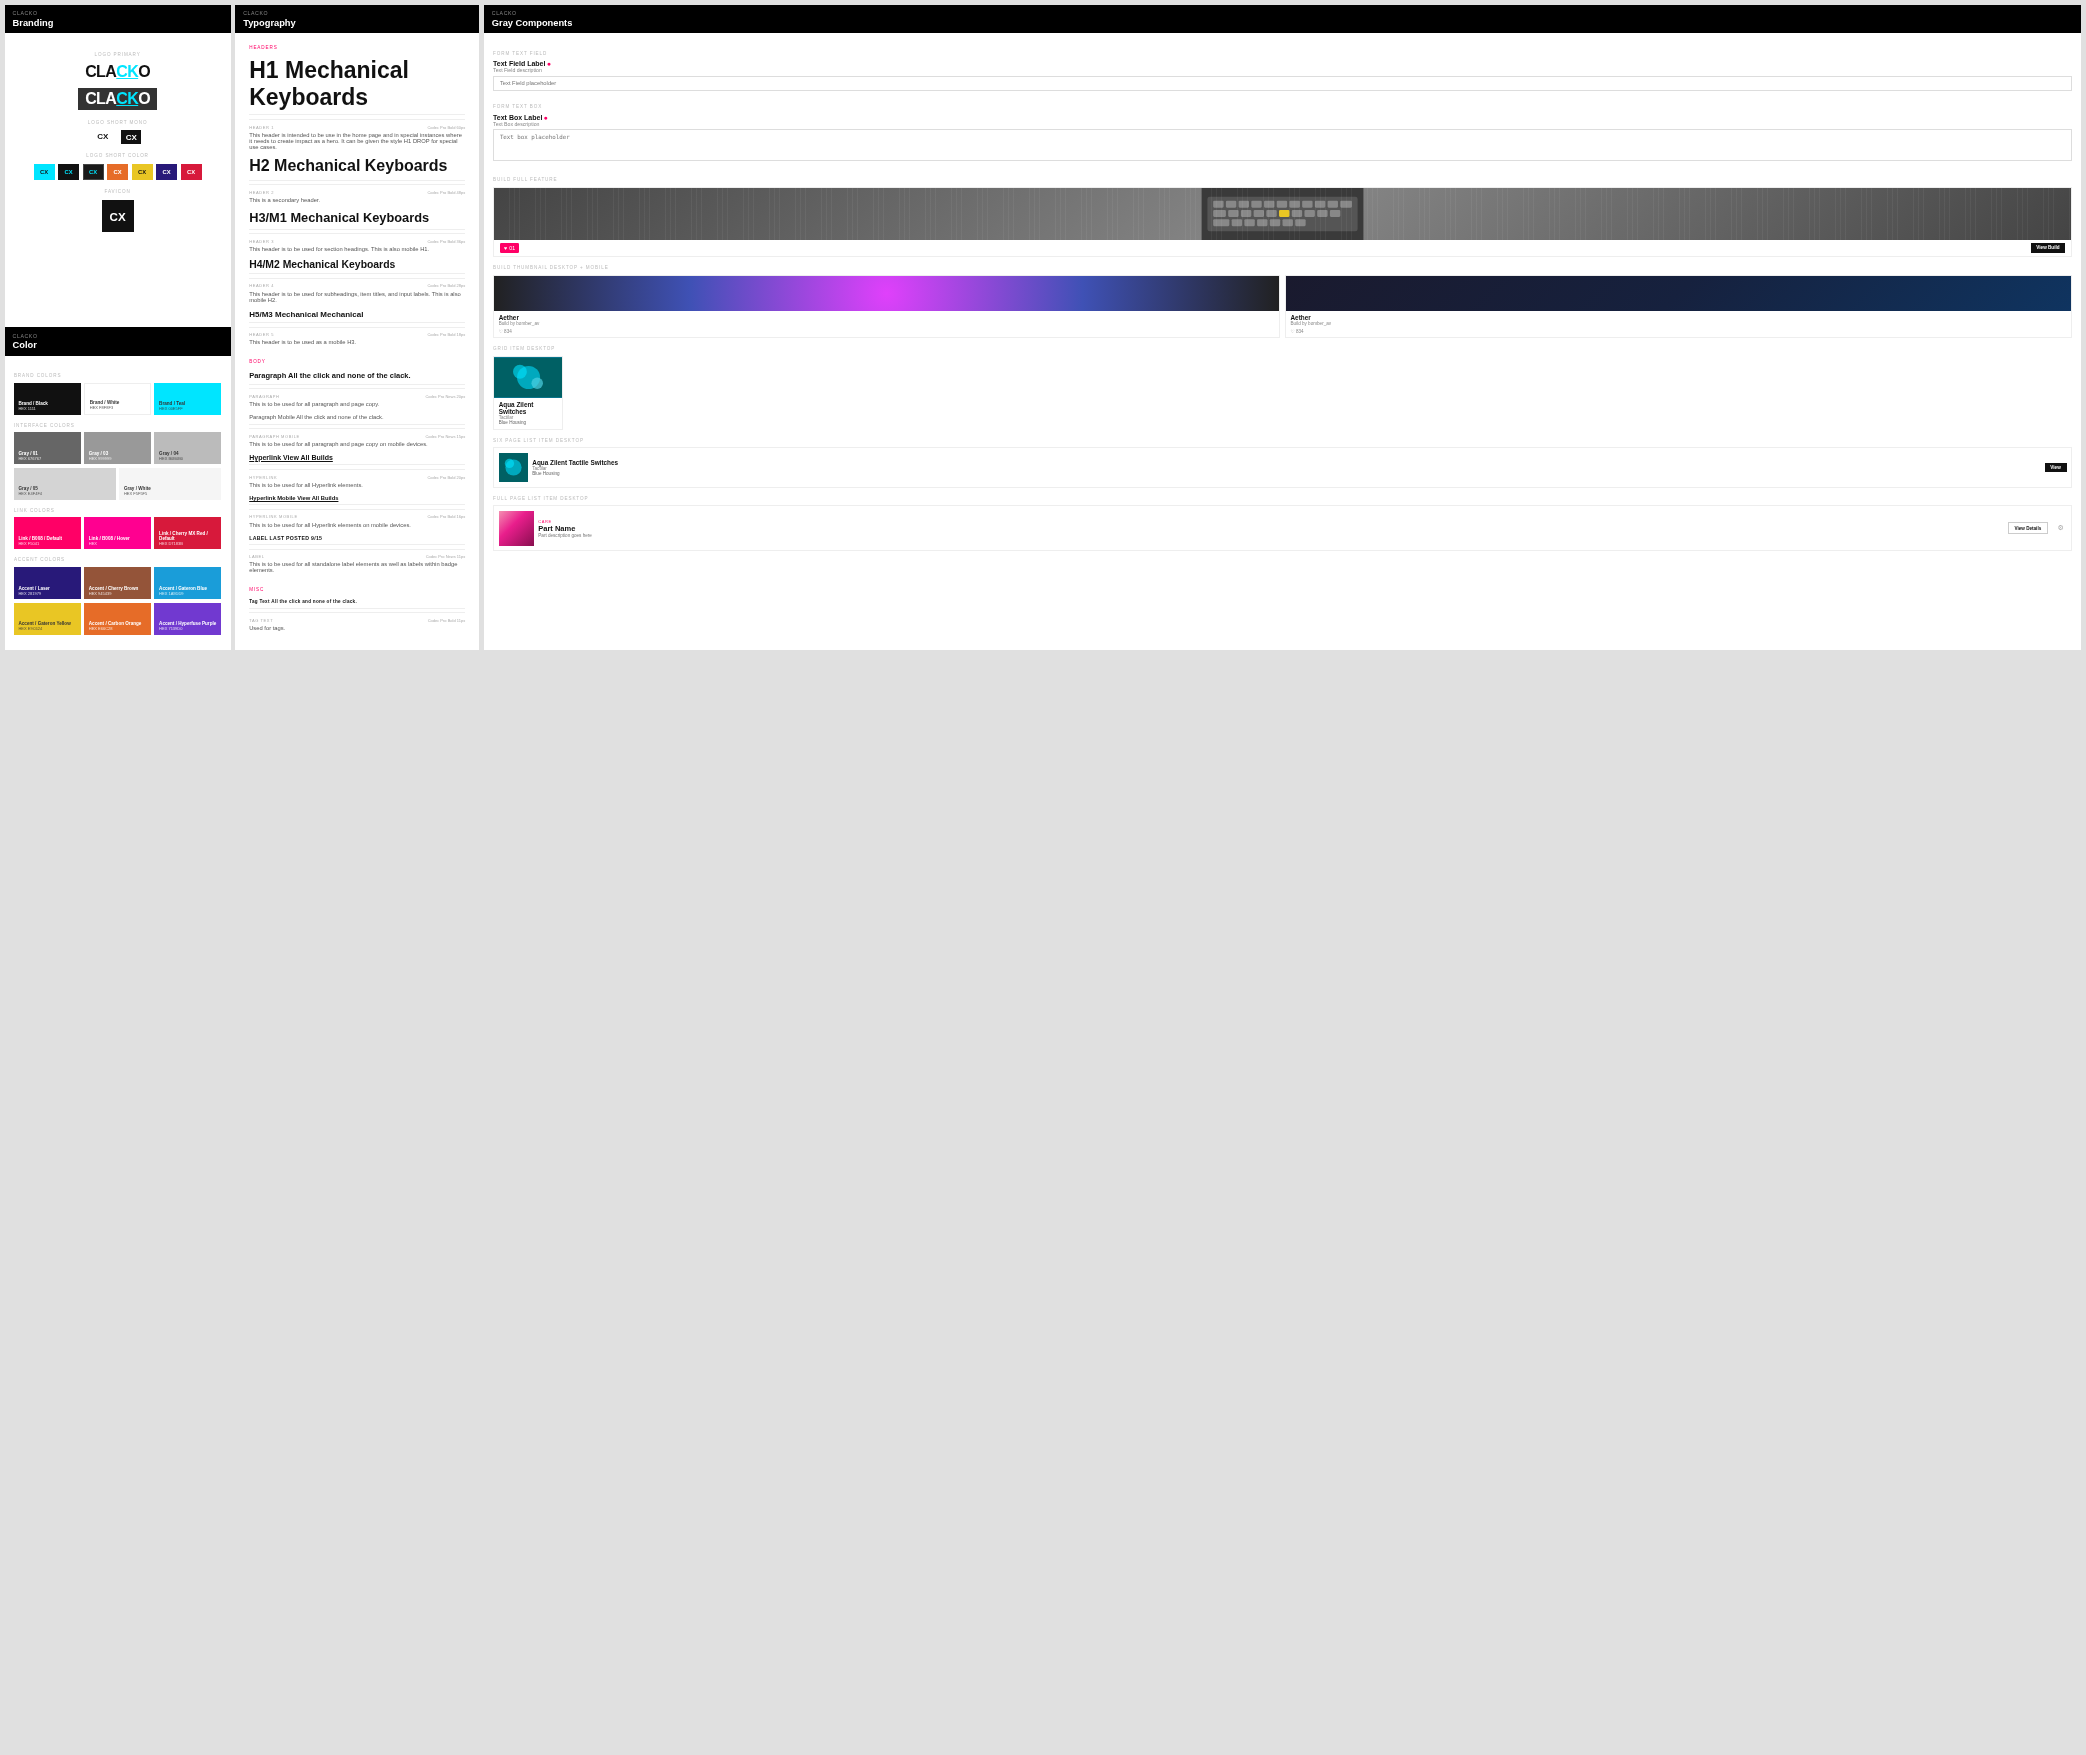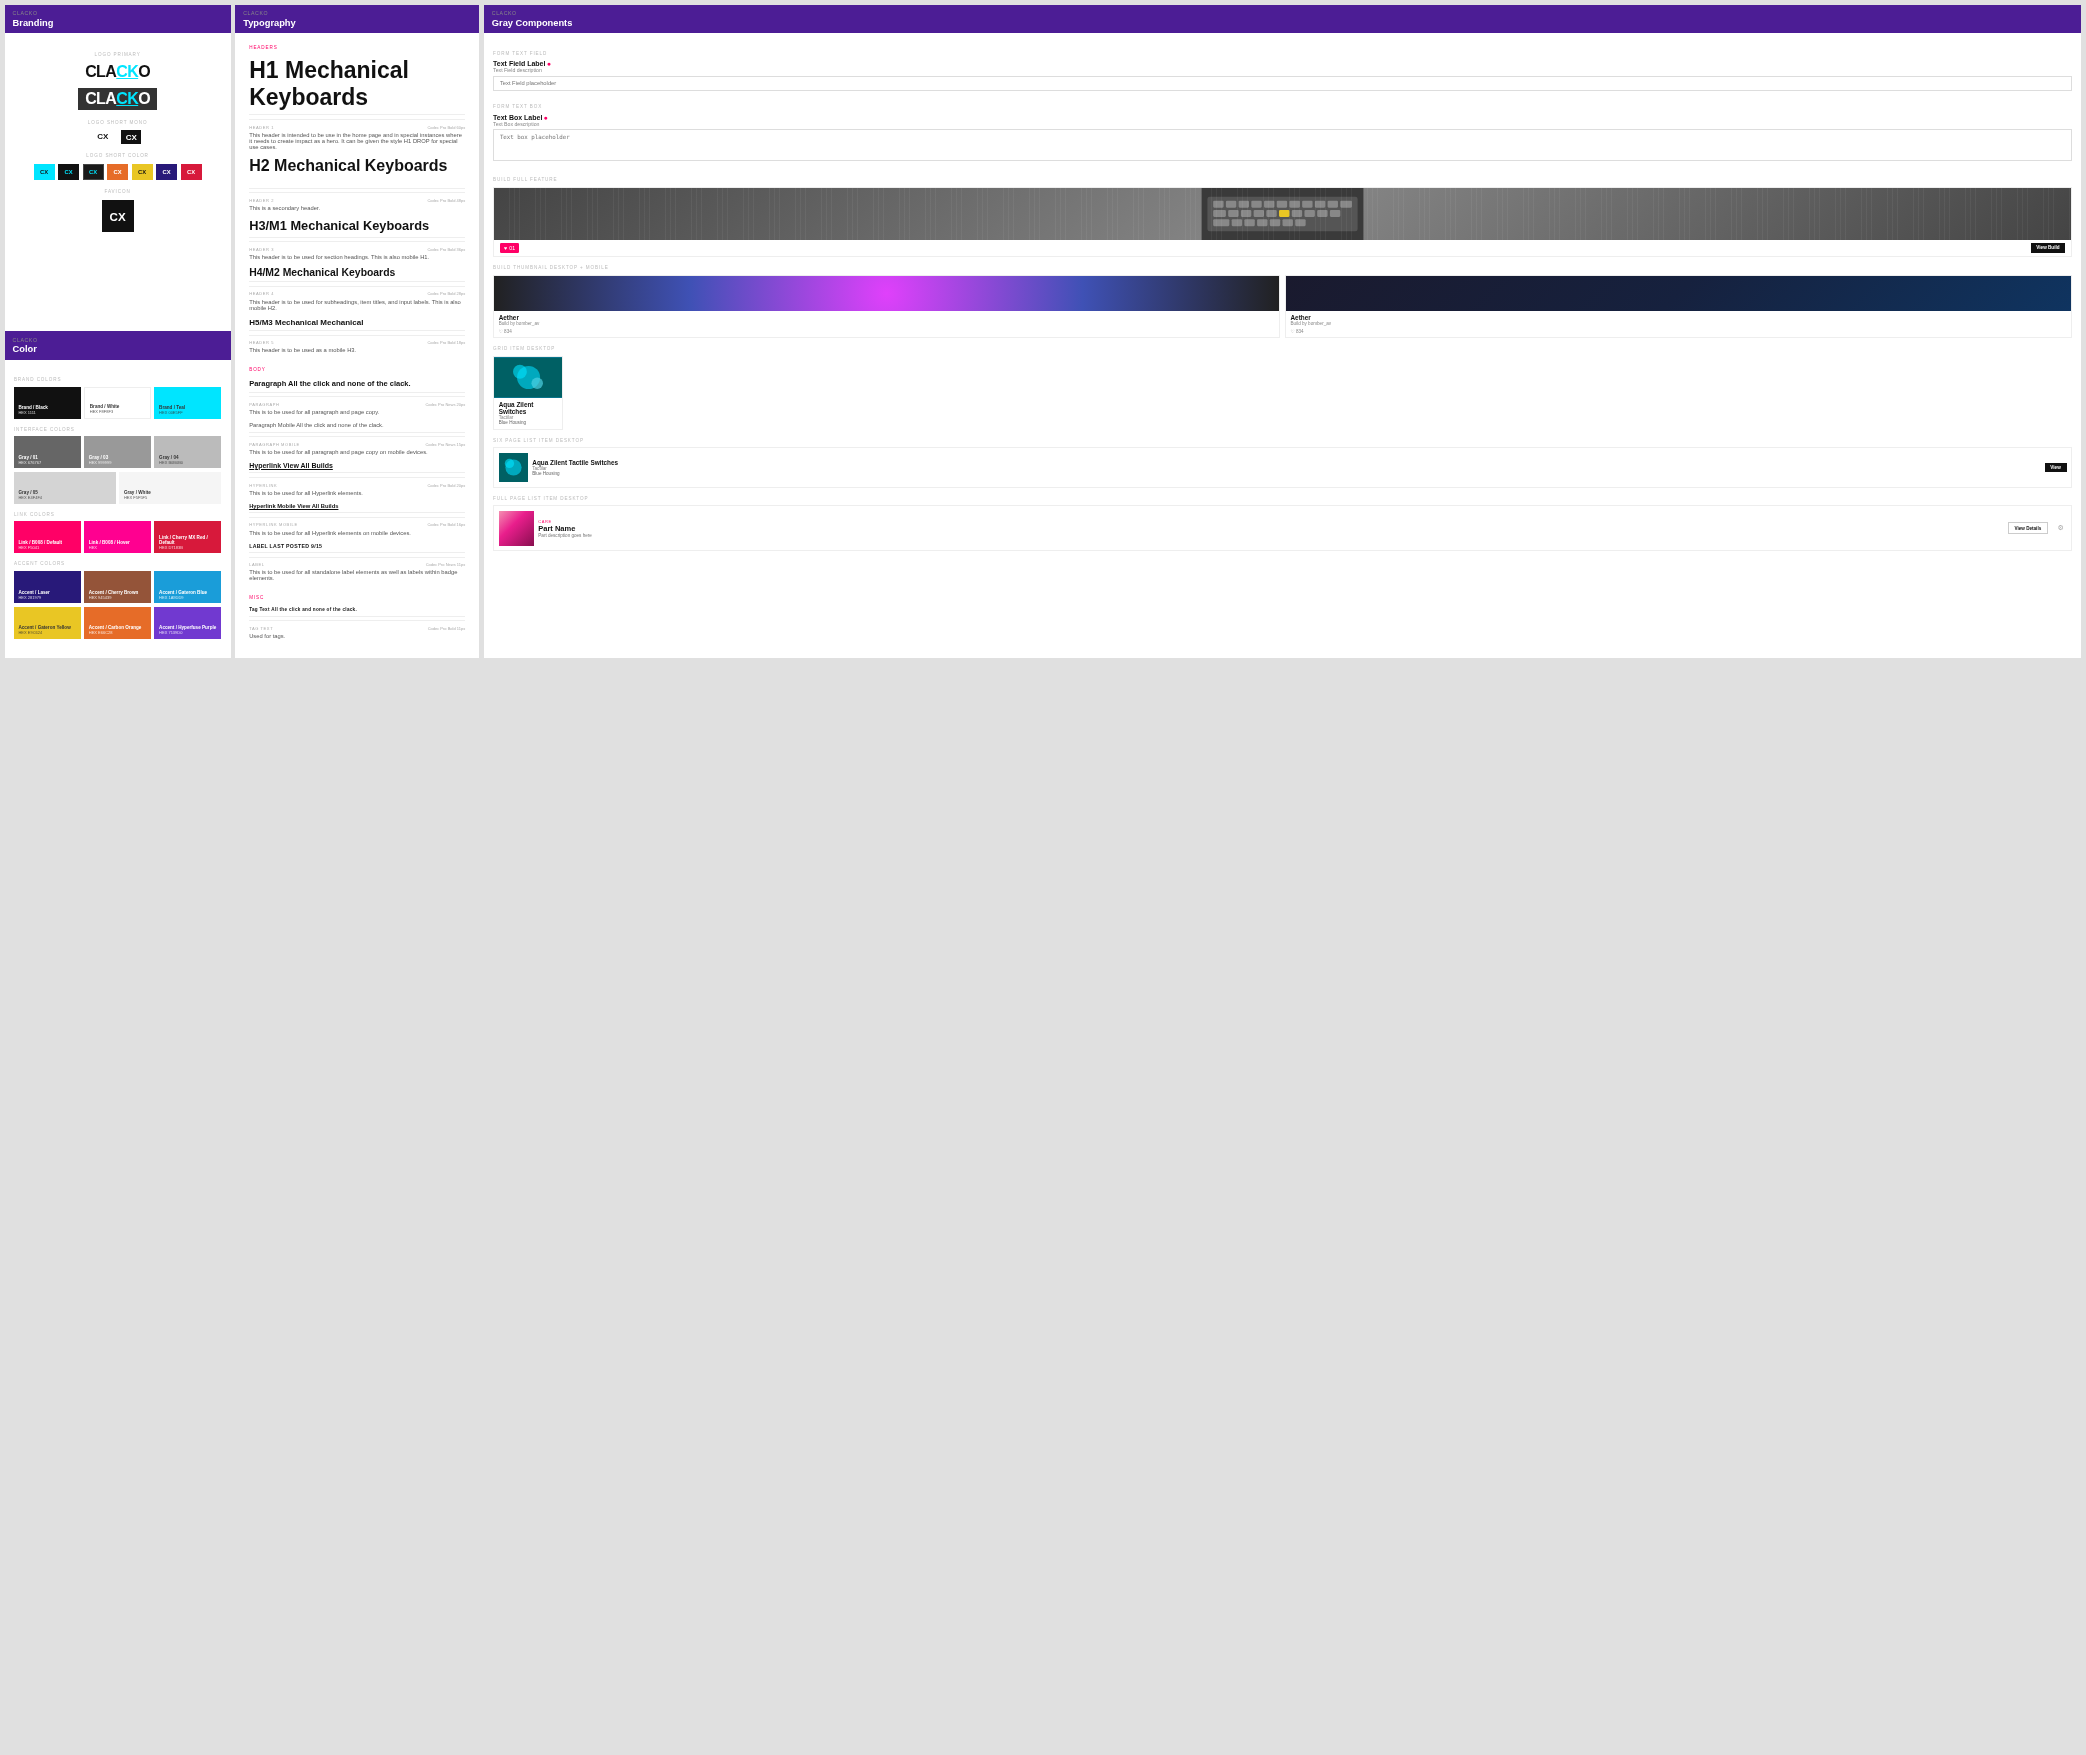--- a/index.html
+++ b/index.html
@@ -1,19 +1,19 @@
 <!DOCTYPE html>
 <html style="font-size:9.3px"><head>
   <meta charset="utf-8">
   <style>
     * { box-sizing: border-box; margin: 0; padding: 0; }
     body { background: #e0e0e0; font-family: 'Arial', sans-serif; display: flex; gap: 4.6px; padding: 4.6px; min-width: 696px; }
 
     .panel { background: #fff; flex: 1; min-width: 0; display: flex; flex-direction: column; }
-    .panel-header { background: #4c1d95; color: #fff; padding: 5.8px 8px; }
+    .panel-header { background: #000000; color: #fff; padding: 5.8px 8px; }
     .panel-header .clacko-label { font-size: 5.2px; letter-spacing: 0.6px; color: #888; text-transform: uppercase; }
     .panel-header .panel-title { font-size: 9.3px; font-weight: 600; color: #fff; margin-top: 1.2px; }
 
     
     .branding-content { padding: 9.3px; flex: 1; }
     .section-label { font-size: 4.6px; letter-spacing: 0.9px; color: #bbb; text-transform: uppercase; text-align: center; margin-bottom: 5.8px; margin-top: 9.3px; }
     .logo-row { display: flex; justify-content: center; margin-bottom: 7px; }
     .logo-primary { font-size: 16px; font-weight: 900; letter-spacing: -0.6px; color: #111; }
     .logo-primary span { color: #00e5ff; text-decoration: underline; }
     .logo-dark { background: #333; padding: 2.3px 7px; display: inline-block; }
@@ -42,21 +42,21 @@
     .swatch-gray1 { background: #666; }
     .swatch-gray2 { background: #999; }
     .swatch-gray3 { background: #bbb; }
     .swatch-gray4 { background: #d4d4d4; }
     .swatch-gray5 { background: #f5f5f5; }
 
     
     .typography-content { padding: 11.6px 14px; flex: 1; }
     .section-tag { font-size: 4.6px; letter-spacing: 0.9px; color: #ff0066; text-transform: uppercase; margin-bottom: 7px; }
     .h1-type { font-size: 23px; font-weight: 900; color: #111; margin-bottom: 2.3px; }
-    .h2-type { font-size: 16px; font-weight: 900; color: #111; margin-bottom: 13px; }
+    .h2-type { font-size: 16px; font-weight: 900; color: #111; margin-bottom: 5px; }
     .h3-type { font-size: 12.8px; font-weight: 700; color: #111; margin-bottom: 2.3px; }
     .h4-type { font-size: 10.4px; font-weight: 700; color: #111; margin-bottom: 2.3px; }
     .h5-type { font-size: 8px; font-weight: 700; color: #111; margin-bottom: 2.3px; }
     .type-row { border-top: 0.6px solid #eee; padding: 4.6px 0; margin-bottom: 2.3px; }
     .type-meta { display: flex; justify-content: space-between; margin-bottom: 2.3px; }
     .type-meta-label { font-size: 4px; letter-spacing: 0.6px; color: #aaa; text-transform: uppercase; }
     .type-meta-spec { font-size: 4px; color: #aaa; }
     .type-desc { font-size: 5.8px; color: #555; }
     .body-title { font-size: 7.5px; font-weight: 600; color: #111; margin-bottom: 1.2px; }
     .body-text { font-size: 5.8px; color: #555; }

